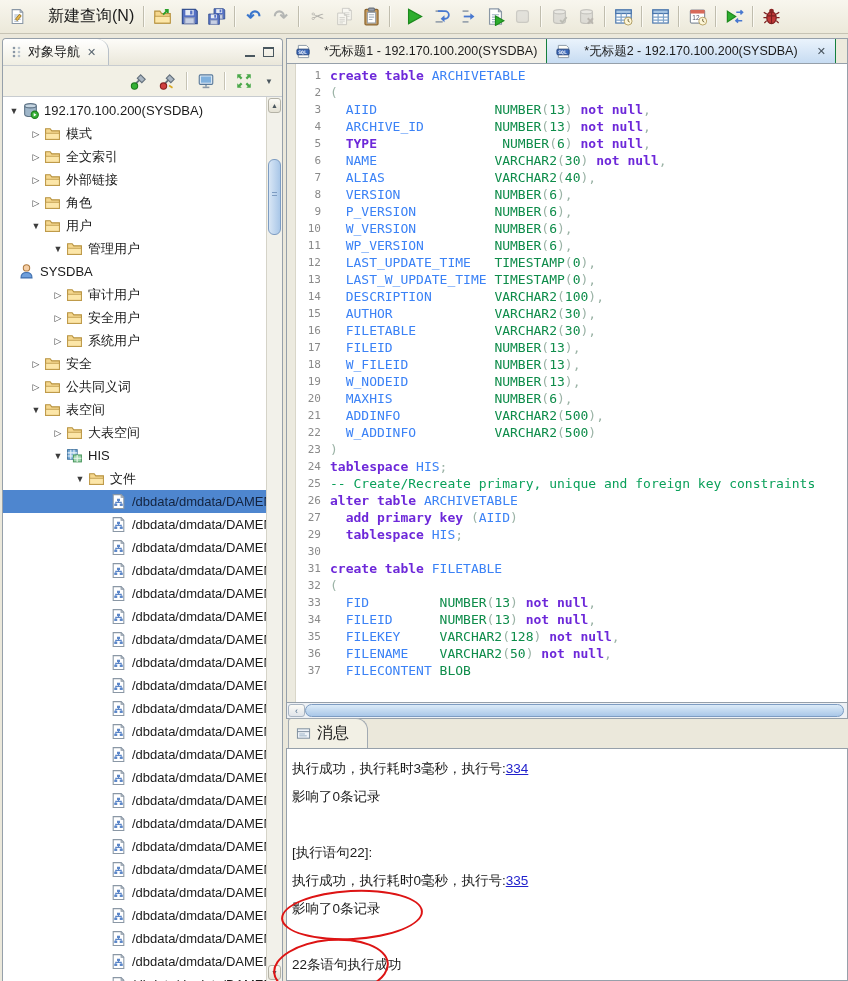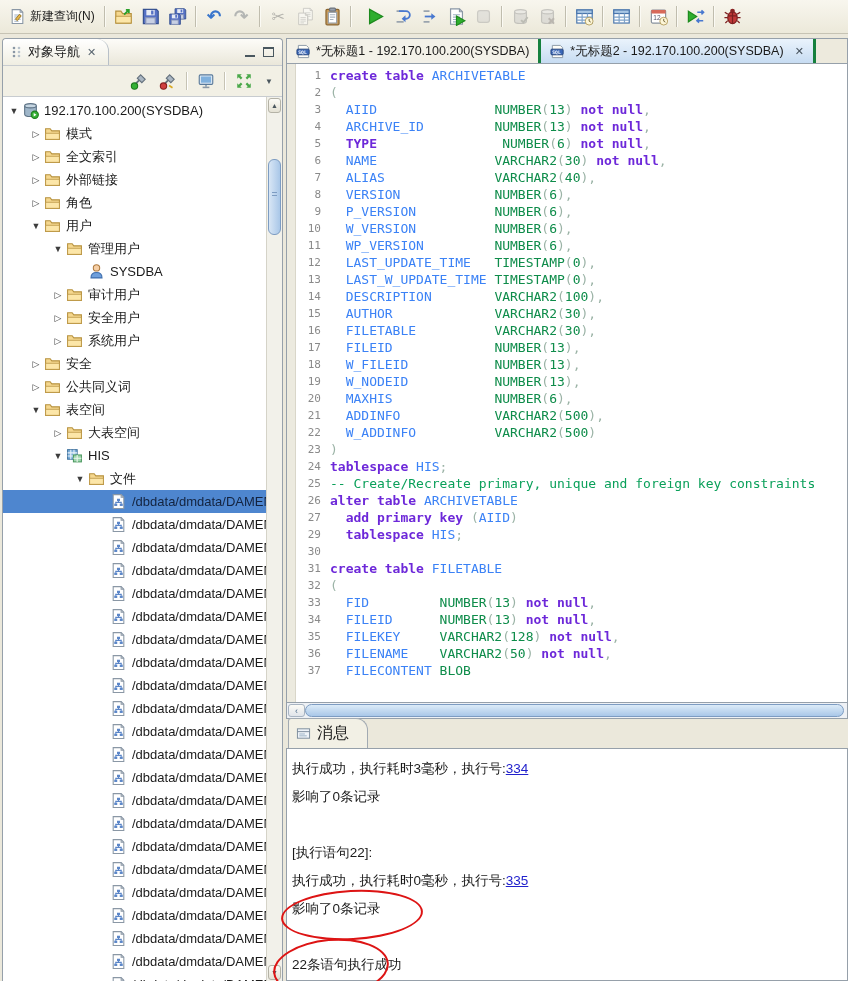--- a/index.html
+++ b/index.html
@@ -1,21 +1,21 @@
 <!DOCTYPE html>
 <html><head>
 <meta charset="utf-8">
 <style>
   html,body{margin:0;padding:0;}
   .screen{position:relative;width:848px;height:981px;background:#ebe8db;overflow:hidden;
           font-family:"Liberation Sans",sans-serif;color:#1a1a1a;}
   
   .toolbar{position:absolute;left:0;top:0;width:848px;height:34px;display:flex;align-items:center;
            padding:0 4px;background:linear-gradient(#f8f6ee,#ece9da);border-bottom:1px solid #c6c3b4;box-sizing:border-box;}
-  .tbtn{display:flex;align-items:center;gap:4px;padding:2px 5px;font-size:12px;border-radius:3px;}
+  .tbtn{display:flex;align-items:center;gap:22px;padding:2px 5px;font-size:16px;border-radius:3px;}
   .tbi{width:27px;height:26px;display:flex;align-items:center;justify-content:center;border-radius:3px;flex:none;}
   .tbi svg{width:19px;height:19px;}
   .tbi.glyph{font-size:17px;font-weight:bold;color:#3a76cc;}
   .dis{opacity:.45;filter:grayscale(.9);}
   .tsep{width:1px;height:21px;background:#c0bdae;border-right:1px solid #fbfaf4;margin:0 4px;flex:none;}
   
   .left-panel{position:absolute;left:2px;top:38px;width:281px;bottom:0;background:#f1efe4;
               border:1px solid #96a0aa;border-bottom:none;border-radius:4px 4px 0 0;box-sizing:border-box;}
   .view-tabbar{height:26px;display:flex;align-items:center;background:linear-gradient(#fdfcf8,#eae7da);
                border-bottom:1px solid #c8ccd0;border-radius:4px 4px 0 0;}
@@ -43,22 +43,22 @@
           font-size:7px;color:#4a565e;background:linear-gradient(#fcfbf6,#e4e1d4);border:1px solid #b4b2a6;border-radius:3px;}
   .vs-up{top:1px;} .vs-down{bottom:1px;}
   .vs-thumb{position:absolute;left:1px;right:1px;top:62px;height:74px;border:1px solid #7d9cc2;border-radius:6px;
             background:linear-gradient(90deg,#d8e6f5,#a9c7e8);}
   .vs-grip{position:absolute;left:3px;right:3px;top:32px;height:6px;
            background:repeating-linear-gradient(#7d9cc2 0 1px,transparent 1px 3px);}
   
   .right-panel{position:absolute;left:286px;top:38px;right:0;bottom:0;}
   .editor-tabbar{position:absolute;top:0;left:0;right:0;height:26px;display:flex;background:#edeadd;
                  border:1px solid #96a0aa;box-sizing:border-box;}
-  .etab{display:flex;align-items:center;gap:5px;padding:0 9px;font-size:12.5px;max-width:300px;white-space:nowrap;
-        background:#f3f1e8;border-right:3px solid #15803d;}
+  .etab{display:flex;align-items:center;gap:13px;padding:0 9px;font-size:12.5px;max-width:300px;white-space:nowrap;
+        background:#f3f1e8;border-right:1px solid #15803d;}
   .etab svg{width:15px;height:15px;flex:none;}
   .etab.active{background:linear-gradient(#eaf3fc,#c7dcf2);}
   .eclose{font-size:11px;color:#46525c;margin-left:6px;}
   .editor{position:absolute;top:26px;left:0;right:0;height:638px;background:#fff;overflow:hidden;
           border-left:1px solid #96a0aa;border-right:1px solid #96a0aa;box-sizing:border-box;padding-top:3px;}
   .editor::before{content:"";position:absolute;left:0;top:0;bottom:0;width:8px;background:#eceadf;border-right:1px solid #d9d6c9;}
   .cl{display:flex;height:17px;line-height:17px;font-family:"DejaVu Sans Mono",monospace;font-size:13px;
       white-space:pre;padding-left:10px;}
   .cl span{white-space:pre;}
   .ln{width:24px;flex:none;text-align:right;padding-right:6px;margin-right:3px;color:#8a8a8a;
@@ -402,21 +402,21 @@
             </svg>
             <span class="tlbl">用户</span>
           </div>
           <div class="trow" style="padding-left: 48px;">
             <span class="tw">▼</span>
             <svg class="ticon">
               <use href="#s-folder"></use>
             </svg>
             <span class="tlbl">管理用户</span>
           </div>
-          <div class="trow" style="padding-left: 70px;">
+          <div class="trow" style="">
             <span class="tw"></span>
             <svg class="ticon">
               <use href="#s-user"></use>
             </svg>
             <span class="tlbl">SYSDBA</span>
           </div>
           <div class="trow" style="padding-left: 48px;">
             <span class="tw">▷</span>
             <svg class="ticon">
               <use href="#s-folder"></use>

